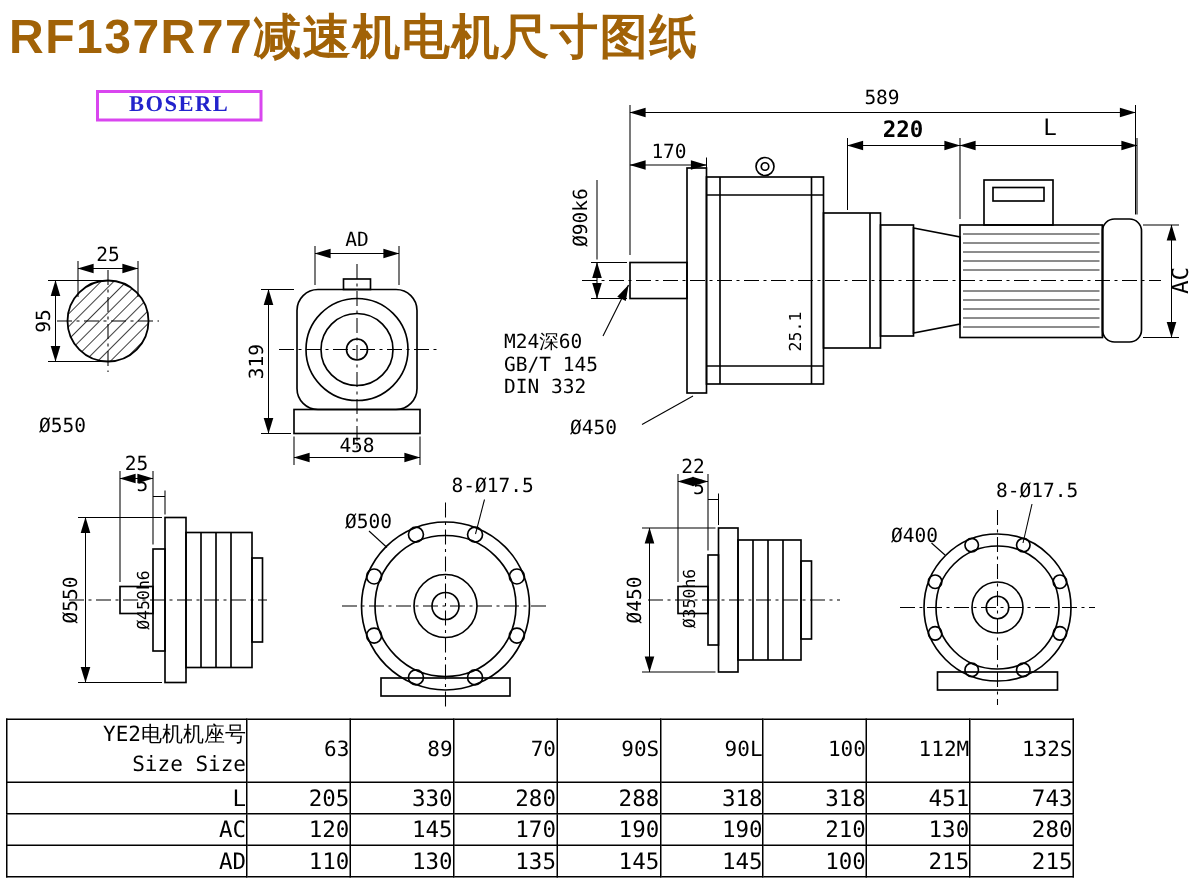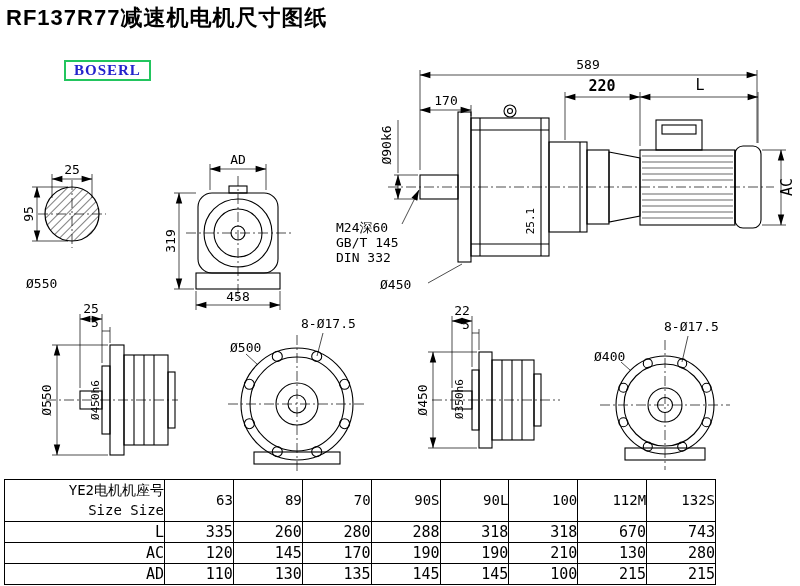--- a/index.html
+++ b/index.html
@@ -1,19 +1,19 @@
 <!DOCTYPE html>
 <html><head>
 <meta charset="utf-8">
 <style>
   *{margin:0;padding:0;box-sizing:border-box}
   html,body{width:800px;height:586px;background:#fff;overflow:hidden;position:relative;
     font-family:"Liberation Sans",sans-serif;color:#000}
-  .title{position:absolute;left:6px;top:3px;font-size:22px;font-weight:bold;color:#000000;letter-spacing:1px;white-space:nowrap}
-  .logo{position:absolute;left:64px;top:60px;border:2px solid #22c55e;padding:0 8px;background:#fff;
+  .title{position:absolute;left:6px;top:3px;font-size:32px;font-weight:bold;color:#a16207;letter-spacing:1px;white-space:nowrap}
+  .logo{position:absolute;left:64px;top:60px;border:2px solid #d946ef;padding:0 20px;background:#fff;
     font-family:"Liberation Serif",serif;font-weight:bold;font-size:15px;color:#2323cc;letter-spacing:1px}
   svg.sheet{position:absolute;left:0;top:0}
   .ln{fill:none;stroke:#000;stroke-width:1.1}
   .ht{fill:url(#hatch);stroke:#000;stroke-width:1.2}
   .cl{fill:none;stroke:#000;stroke-width:0.7;stroke-dasharray:10 3 2 3}
   .ext{stroke:#000;stroke-width:0.7}
   .dim{fill:none;stroke:#000;stroke-width:0.7}
   .fin{stroke:#000;stroke-width:0.6}
   text.d{font-family:"DejaVu Sans Mono",monospace;font-size:13px;fill:#000}
   text.d11{font-size:11px}
@@ -258,27 +258,27 @@
       <td class="hd">89</td>
       <td class="hd">70</td>
       <td class="hd">90S</td>
       <td class="hd">90L</td>
       <td class="hd">100</td>
       <td class="hd">112M</td>
       <td class="hd">132S</td>
     </tr>
     <tr>
       <td>L</td>
-      <td>335</td>
-      <td>260</td>
+      <td>205</td>
+      <td>330</td>
       <td>280</td>
       <td>288</td>
       <td>318</td>
       <td>318</td>
-      <td>670</td>
+      <td>451</td>
       <td>743</td>
     </tr>
     <tr>
       <td>AC</td>
       <td>120</td>
       <td>145</td>
       <td>170</td>
       <td>190</td>
       <td>190</td>
       <td>210</td>

